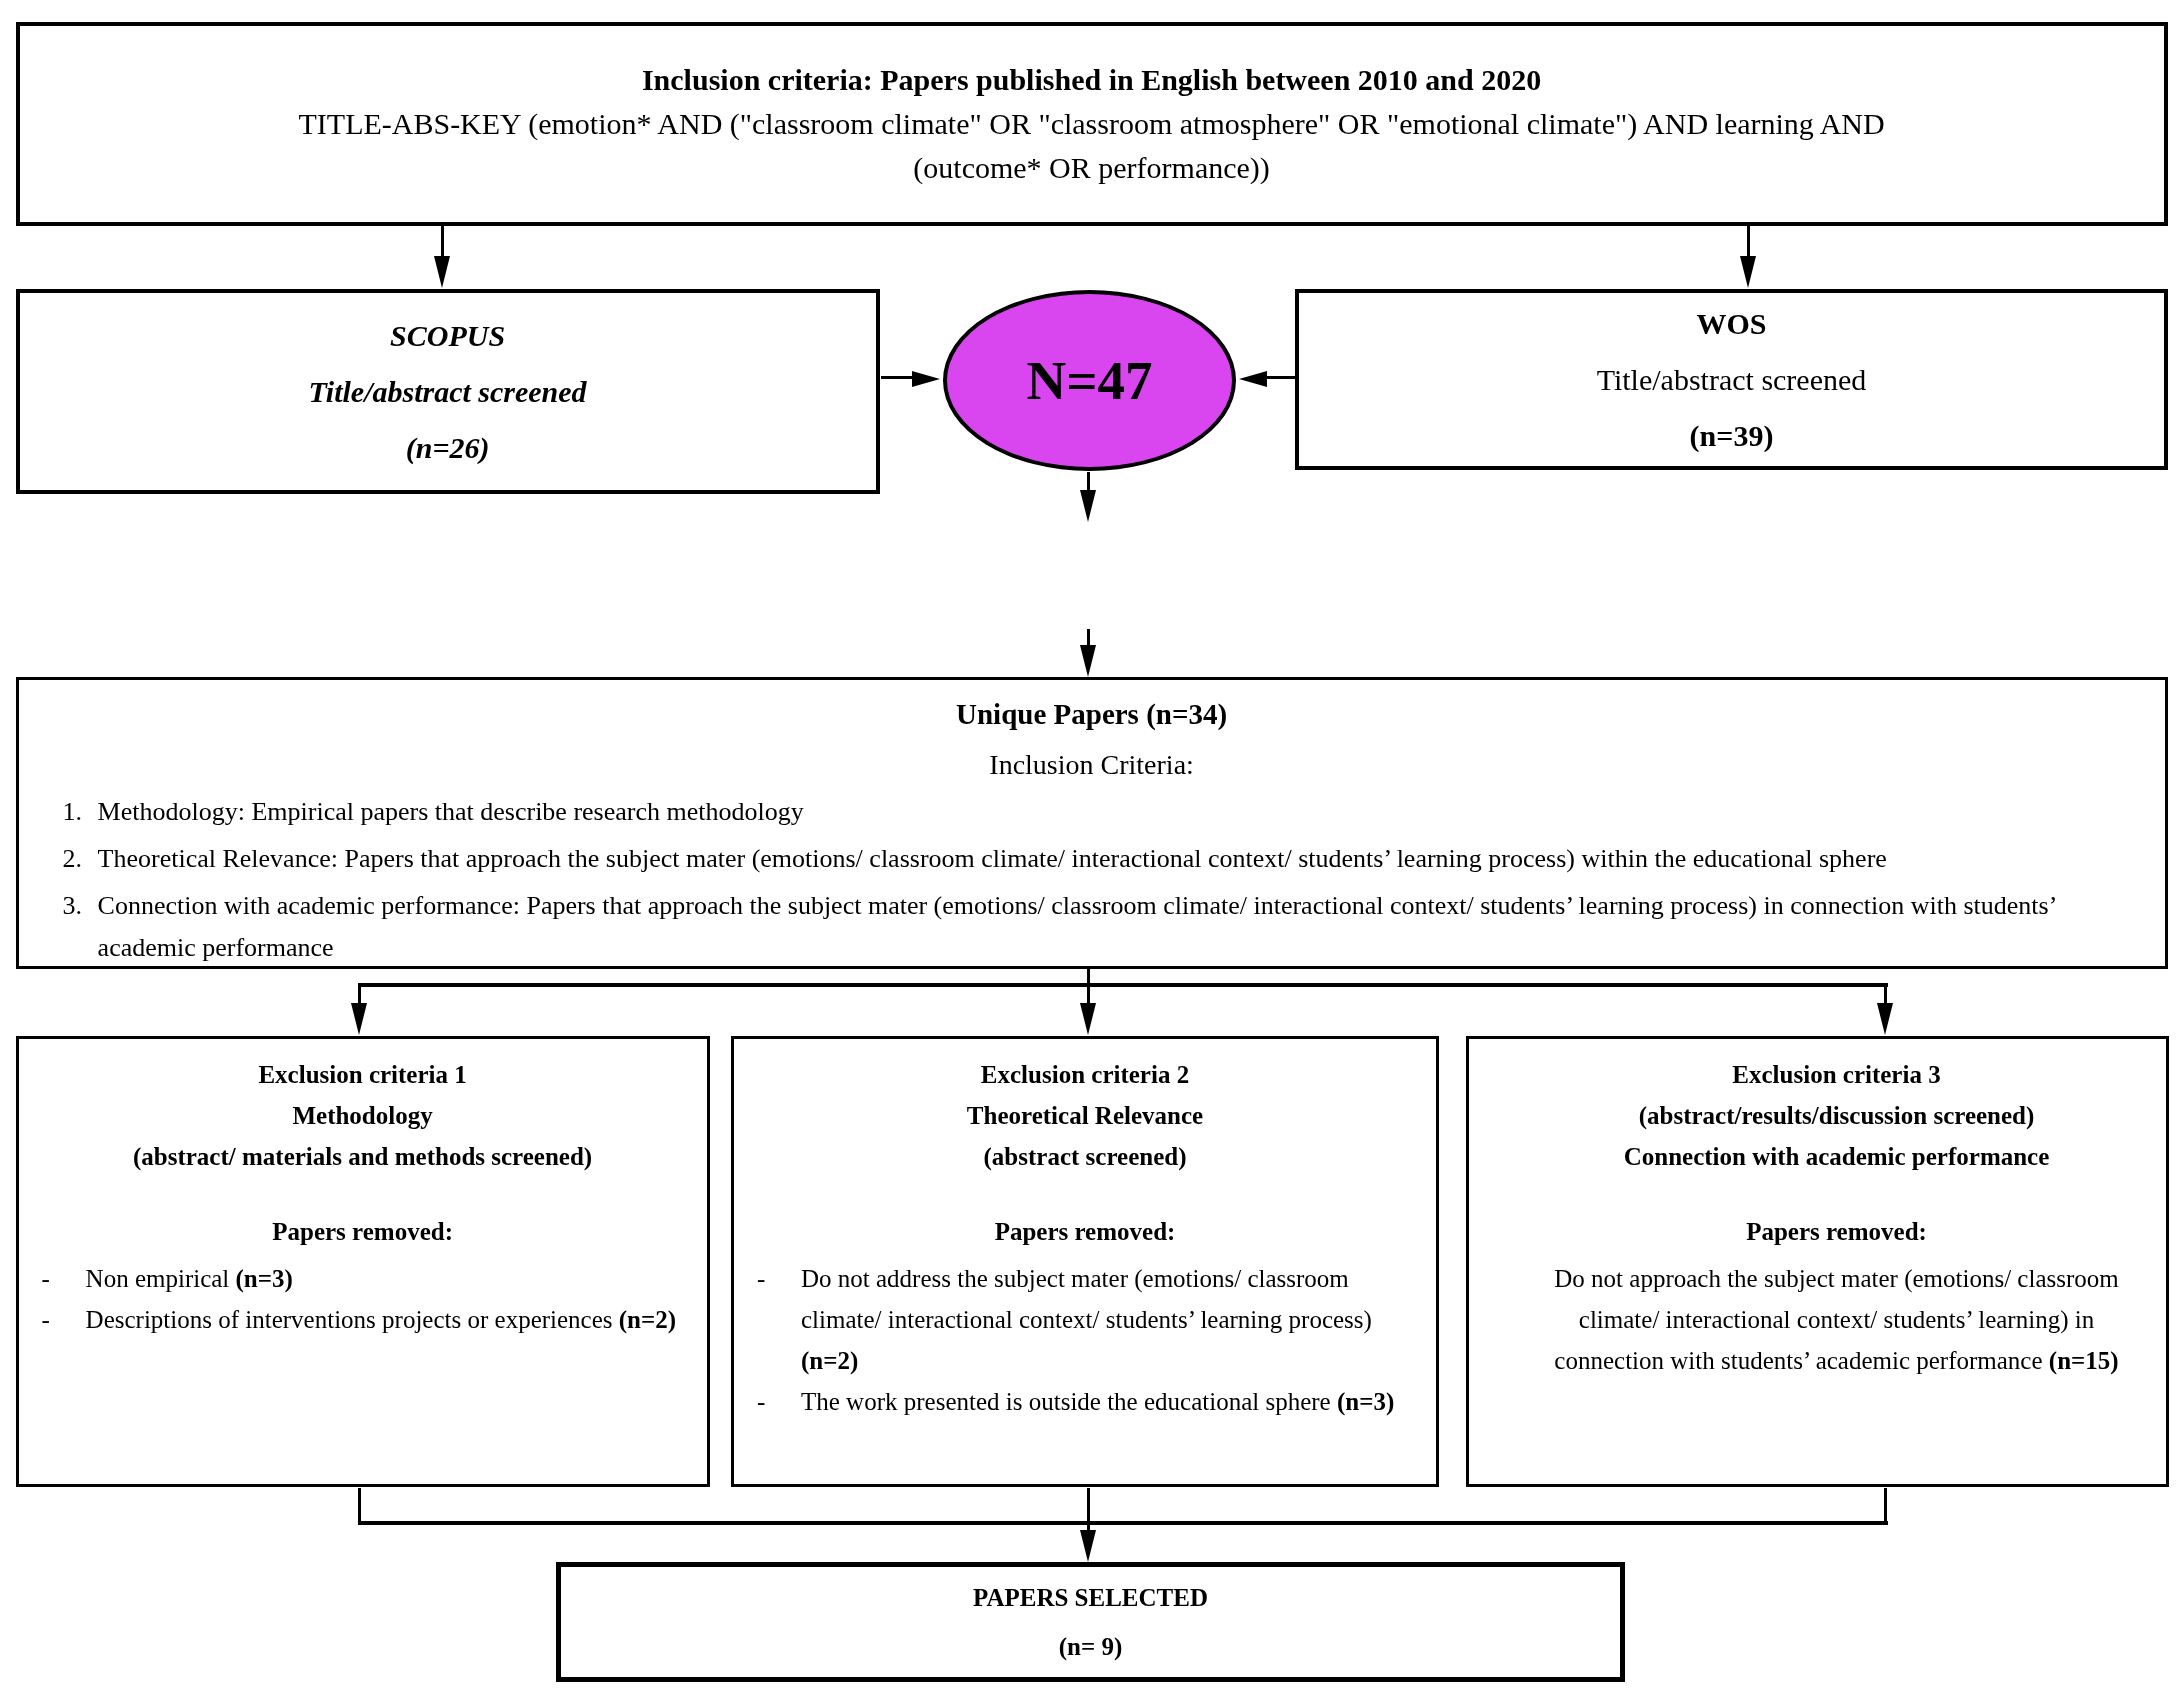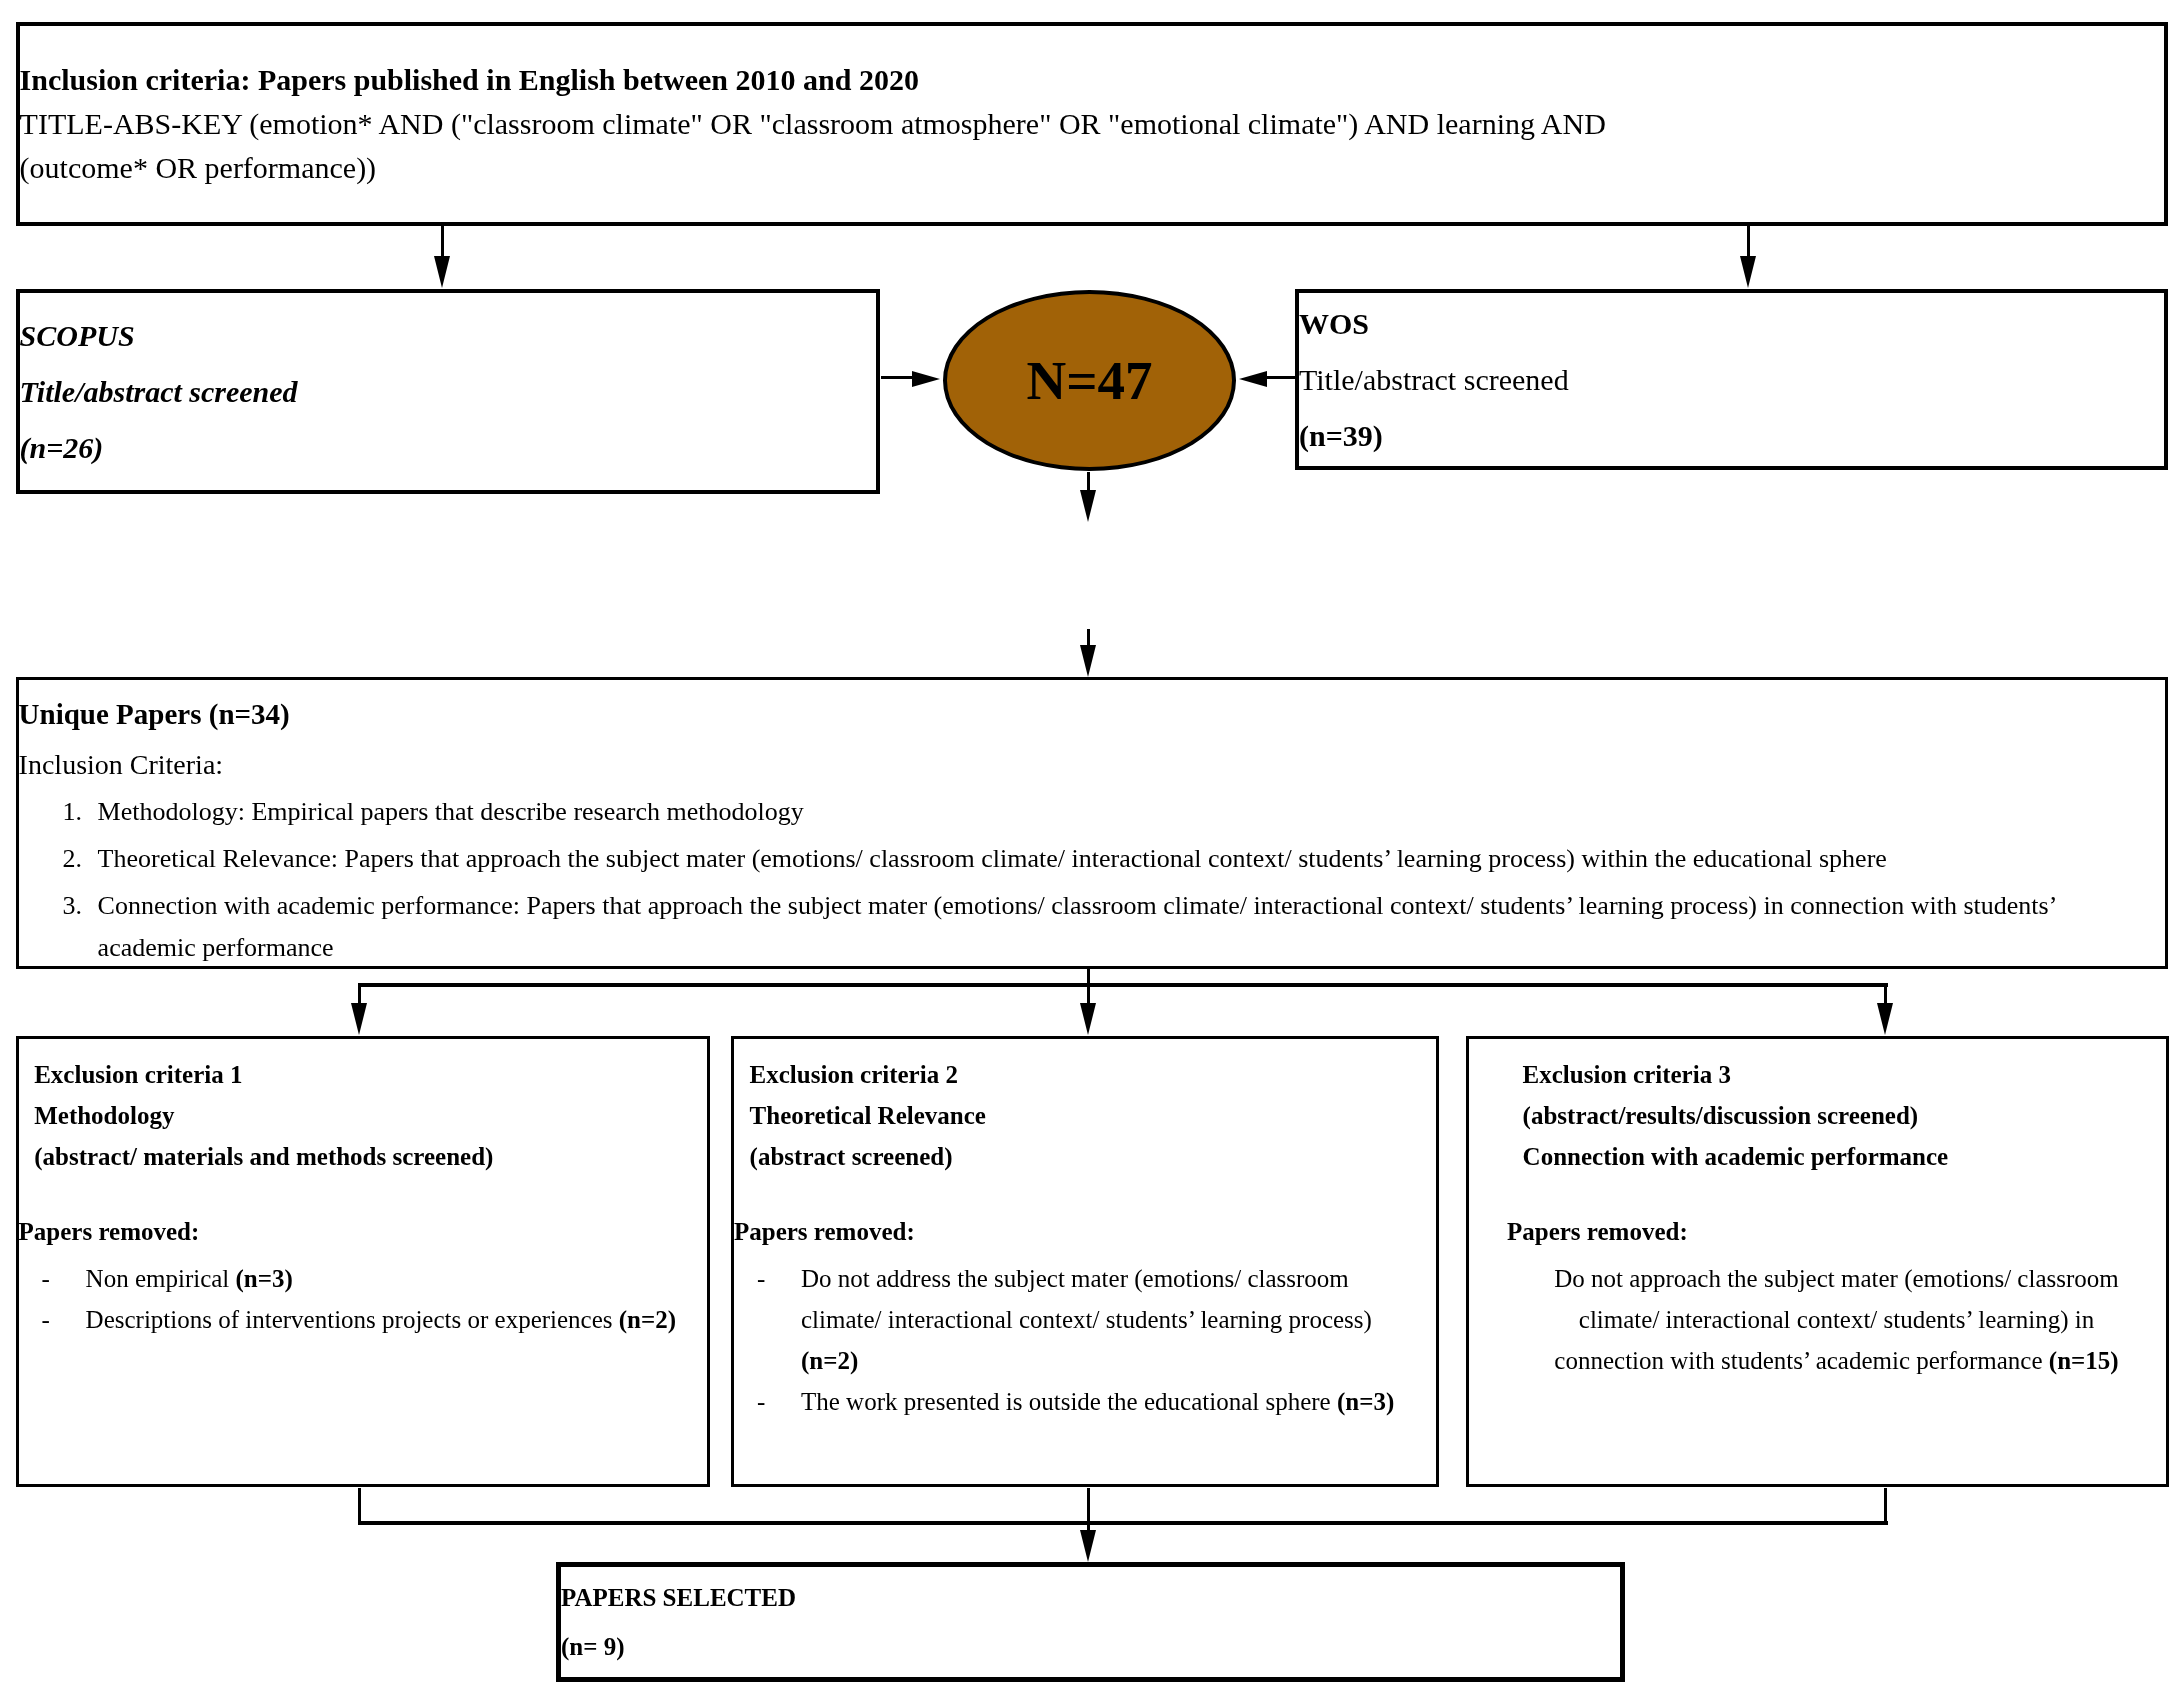--- a/index.html
+++ b/index.html
@@ -11,37 +11,37 @@
     font-family:"Liberation Serif","DejaVu Serif",serif;
     overflow:hidden;
   }
   .box{
     position:absolute;
     box-sizing:border-box;
     border:3.6px solid #000;
     background:#fff;
     display:flex;
     flex-direction:column;
-    align-items:flex-start;
+    align-items:center;
     justify-content:center;
     text-align:center;
   }
   .b{font-weight:bold;}
   
   #top-box{left:15.6px;top:22px;width:2152px;height:204px;border-width:4.2px;justify-content:center;}
   #top-box .line{font-size:30px;line-height:44px;}
   
   #scopus-box{left:15.6px;top:289px;width:864px;height:205px;border-width:4.2px;font-style:italic;}
   #wos-box{left:1295px;top:289px;width:873px;height:181px;border-width:4.2px;}
   .dbbox .line{font-size:30px;line-height:56px;}
   
   #merge-ellipse{
     position:absolute;left:943px;top:290px;width:293px;height:181px;
     box-sizing:border-box;border:4.7px solid #000;border-radius:50%;
-    display:flex;align-items:center;justify-content:center;background:#a16207;
+    display:flex;align-items:center;justify-content:center;background:#d946ef;
     font-size:55px;font-weight:bold;
   }
   
   #duplicates-box{left:628px;top:523px;width:912px;height:104px;}
   #duplicates-box .line{font-size:32px;line-height:48px;font-weight:bold;}
   
   #unique-box{left:15.6px;top:677px;width:2152px;height:292px;justify-content:flex-start;padding-top:14.6px;}
   #unique-box .utitle{font-size:29px;line-height:39px;font-weight:bold;}
   #unique-box .usub{font-size:28px;line-height:39px;margin-top:11px;}
   #unique-list{width:100%;margin-top:7.3px;}

